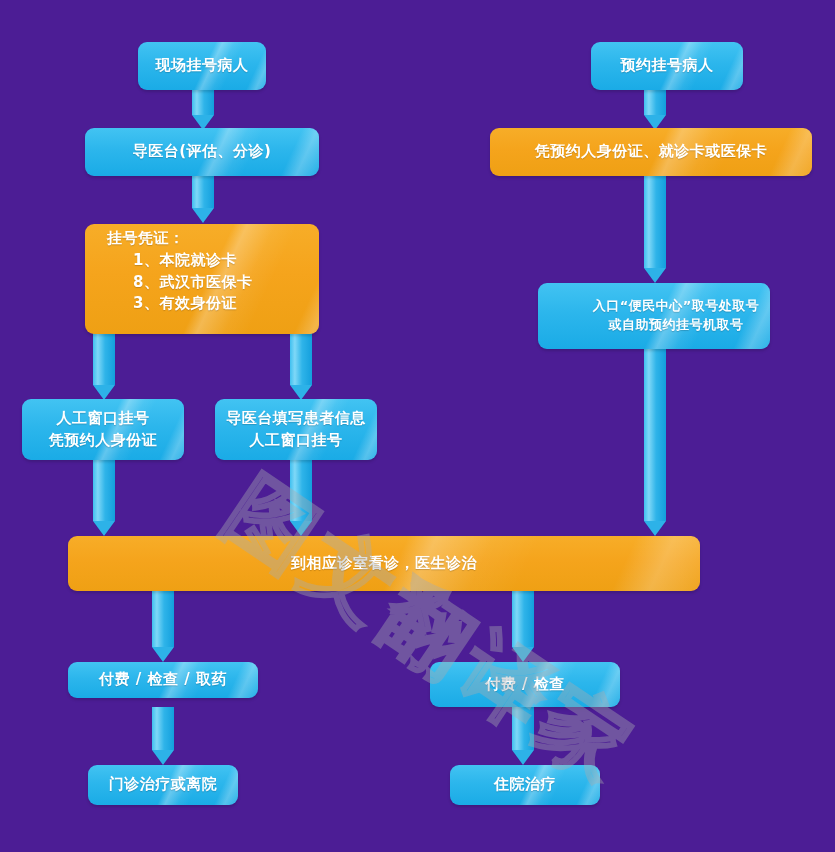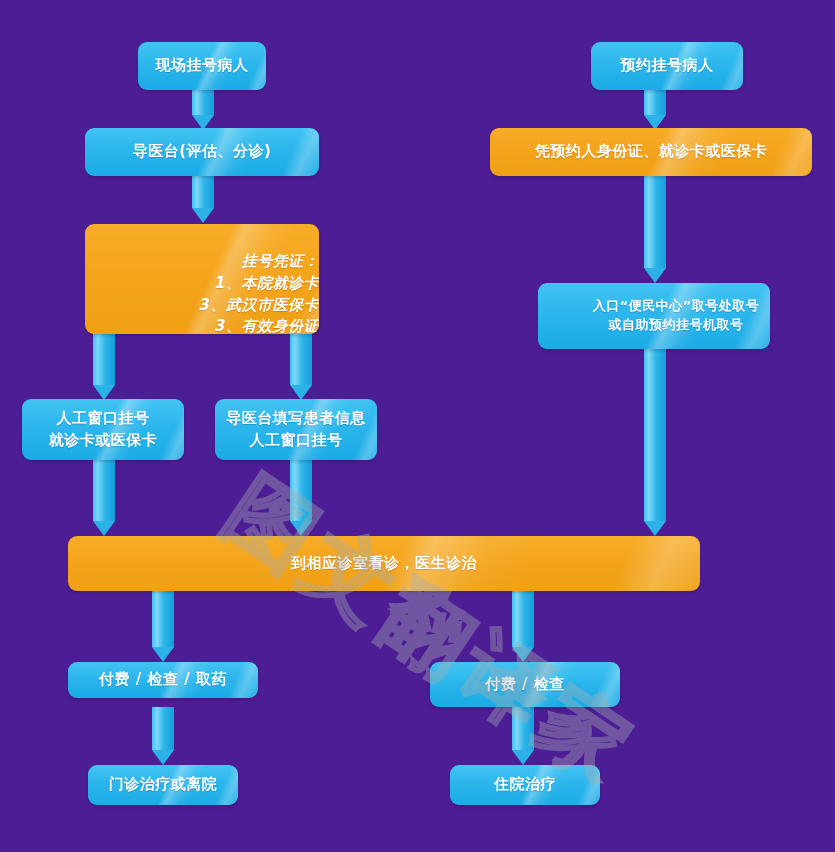--- a/index.html
+++ b/index.html
@@ -76,25 +76,24 @@
         rgba(255,255,255,0.06) 53%,
         rgba(255,255,255,0.00) 58%,
         rgba(255,255,255,0.00) 68%,
         rgba(255,255,255,0.22) 72%,
         rgba(255,255,255,0.03) 78%,
         rgba(255,255,255,0.00) 84%);
   }
 
   
   .node.listbox {
-    align-items: flex-end;
+    align-items: flex-start;
     justify-content: flex-start;
-    padding: 27px 0 0 22px;
+    padding: 4px 0 0 22px;
     text-align: left;
-    font-style: italic;
   }
   .node.listbox .lbl { text-align: left; }
   .node.listbox .item { padding-left: 26px; }
 
   
   .conn {
     position: absolute;
     z-index: 2;
   }
   .conn .shaft {
@@ -210,27 +209,27 @@
     <span class="lbl">现场挂号病人</span>
   </div>
 
   <div class="node blue" style="left:85px; top:128px; width:234px; height:48px; font-size:15px;">
     <span class="lbl">导医台(评估、分诊)</span>
   </div>
 
   <div class="node orange listbox" style="left:85px; top:224px; width:234px; height:110px; font-size:15px;">
     <span class="lbl">挂号凭证：</span>
     <span class="lbl item">1、本院就诊卡</span>
-    <span class="lbl item">3、武汉市医保卡</span>
+    <span class="lbl item">8、武汉市医保卡</span>
     <span class="lbl item">3、有效身份证</span>
   </div>
 
   <div class="node blue" style="left:22px; top:399px; width:162px; height:61px; font-size:15px;">
     <span class="lbl">人工窗口挂号</span>
-    <span class="lbl">就诊卡或医保卡</span>
+    <span class="lbl">凭预约人身份证</span>
   </div>
 
   <div class="node blue" style="left:215px; top:399px; width:162px; height:61px; font-size:15px;">
     <span class="lbl">导医台填写患者信息</span>
     <span class="lbl">人工窗口挂号</span>
   </div>
 
   <div class="node blue" style="left:591px; top:42px; width:152px; height:48px; font-size:15px;">
     <span class="lbl">预约挂号病人</span>
   </div>

